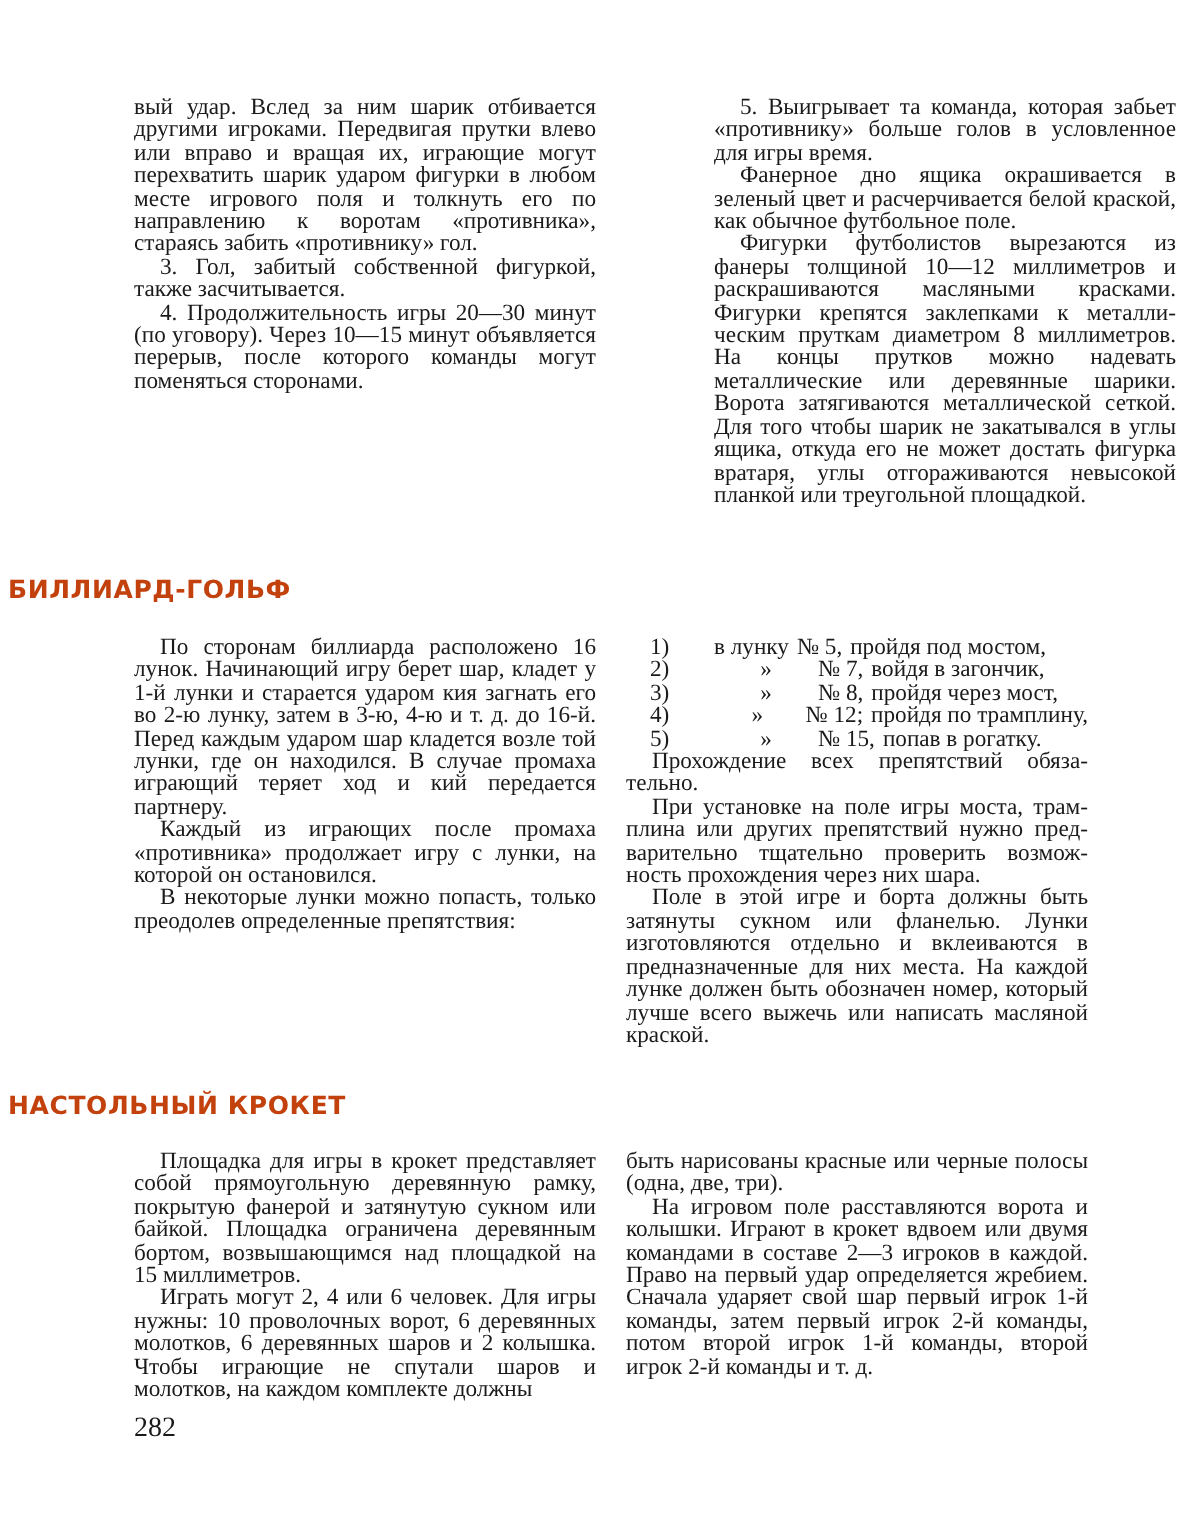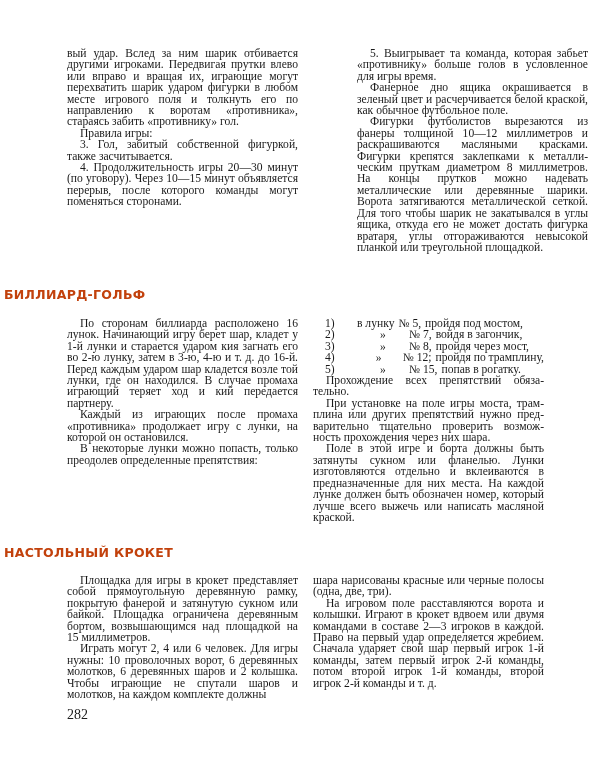--- a/index.html
+++ b/index.html
@@ -32,21 +32,20 @@
     font-size: 14px;
   }
 </style>
 </head>
 <body>
 
 <div class="page">
 
   <div class="col" style="left:63px; top:48px;">
     <p class="noind">вый удар. Вслед за ним шарик отбивается другими игроками. Передвигая прутки влево или вправо и вращая их, играющие могут перехватить шарик ударом фигурки в любом месте игрового поля и толкнуть его по направлению к воротам «противни­ка», стараясь забить «противнику» гол.</p>
-    <p>Правила игры:</p>
     <p>3. Гол, забитый собственной фигуркой, также засчитывается.</p>
     <p>4. Продолжительность игры 20—30 ми­нут (по уговору). Через 10—15 минут объявляется перерыв, после которого команды могут поменяться сторонами.</p>
   </div>
 
   <div class="col" style="left:309px; top:48px;margin-left:44px;">
     <p>5. Выигрывает та команда, которая за­бьет «противнику» больше голов в услов­ленное для игры время.</p>
     <p>Фанерное дно ящика окрашивается в зеленый цвет и расчерчивается белой краской, как обычное футбольное поле.</p>
     <p>Фигурки футболистов вырезаются из фанеры толщиной 10—12 миллиметров и раскрашиваются масляными красками. Фигурки крепятся заклепками к металли­ческим пруткам диаметром 8 миллимет­ров. На концы прутков можно надевать металлические или деревянные шарики. Ворота затягиваются металлической сет­кой. Для того чтобы шарик не закатывал­ся в углы ящика, откуда его не может достать фигурка вратаря, углы отгоражи­ваются невысокой планкой или треуголь­ной площадкой.</p>
   </div>
 
@@ -97,18 +96,18 @@
   </div>
 
   <div class="heading" style="top:545px;">НАСТОЛЬНЫЙ КРОКЕТ</div>
 
   <div class="col" style="left:63px; top:575px;">
     <p>Площадка для игры в крокет представляет собой прямоугольную деревянную рамку, покрытую фанерой и затянутую сукном или байкой. Площадка ограничена деревянным бортом, возвышающимся над площадкой на 15 миллиметров.</p>
     <p>Играть могут 2, 4 или 6 человек. Для игры нужны: 10 проволочных ворот, 6 деревян­ных молотков, 6 деревянных шаров и 2 ко­лышка. Чтобы играющие не спутали шаров и молотков, на каждом комплекте должны</p>
   </div>
 
   <div class="col" style="left:309px; top:575px;">
-    <p class="noind">шара нарисованы красные или черные поло­сы (одна, две, три).</p>
+    <p class="noind">быть нарисованы красные или черные поло­сы (одна, две, три).</p>
     <p>На игровом поле расставляются ворота и колышки. Играют в крокет вдвоем или двумя командами в составе 2—3 игроков в каждой. Право на первый удар опреде­ляется жребием. Сначала ударяет свой шар первый игрок 1-й команды, затем пер­вый игрок 2-й команды, потом второй игрок 1-й команды, второй игрок 2-й команды и т. д.</p>
   </div>
 
   <div class="pagenum">282</div>
 </div>
 
 </body></html>

